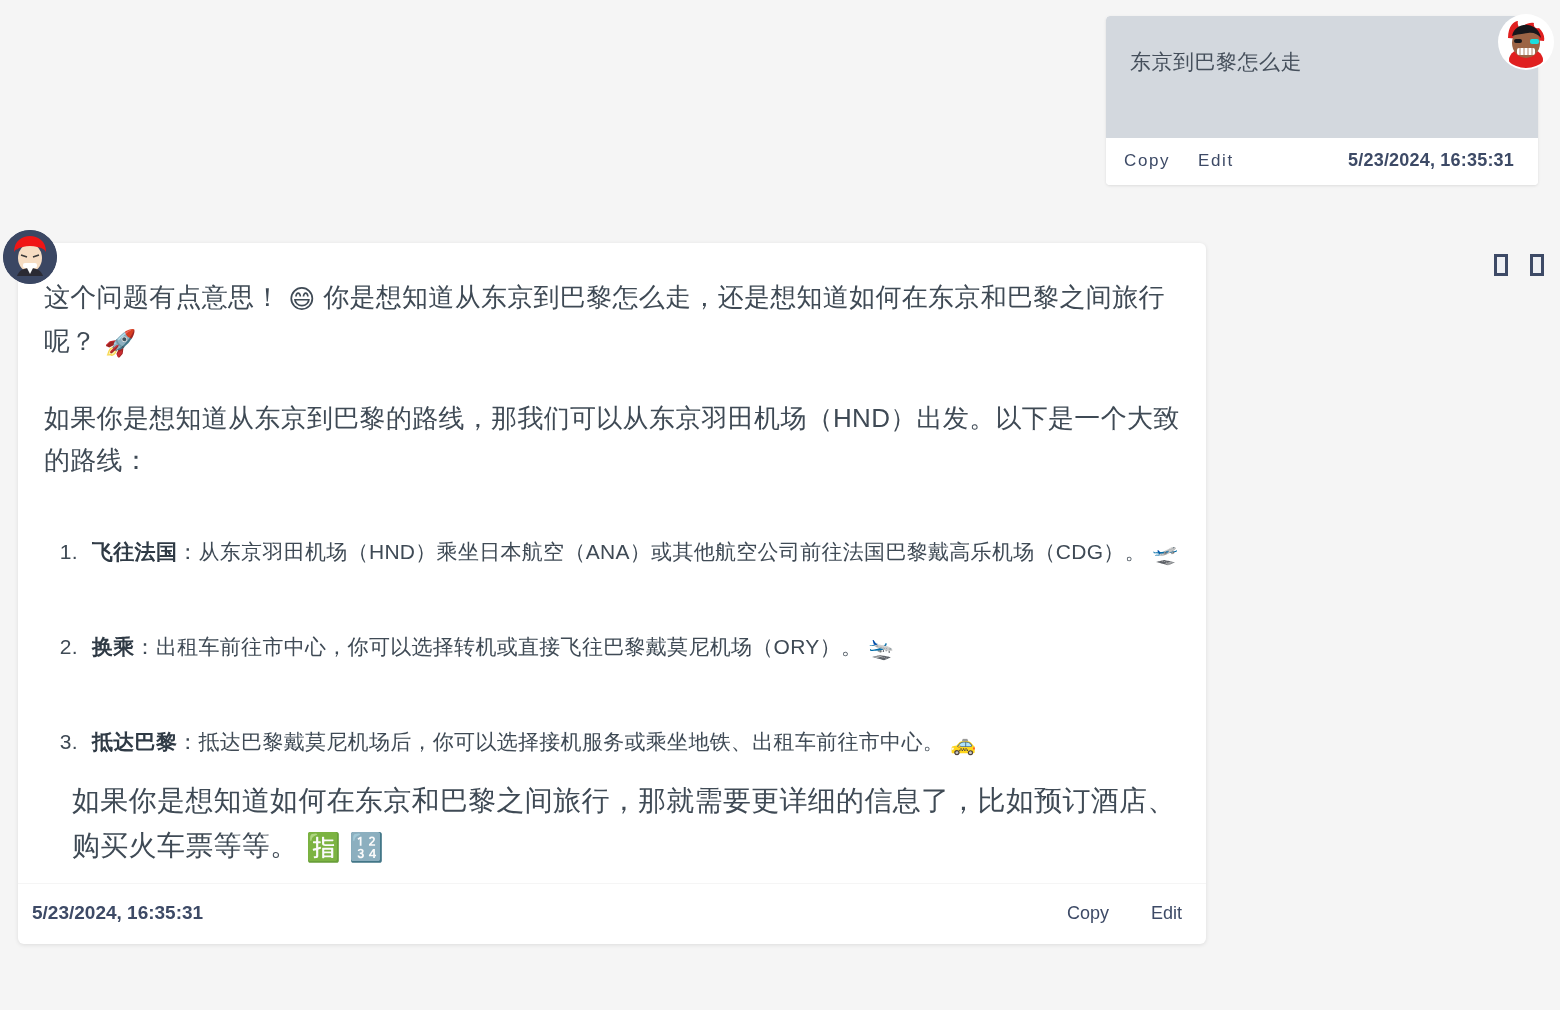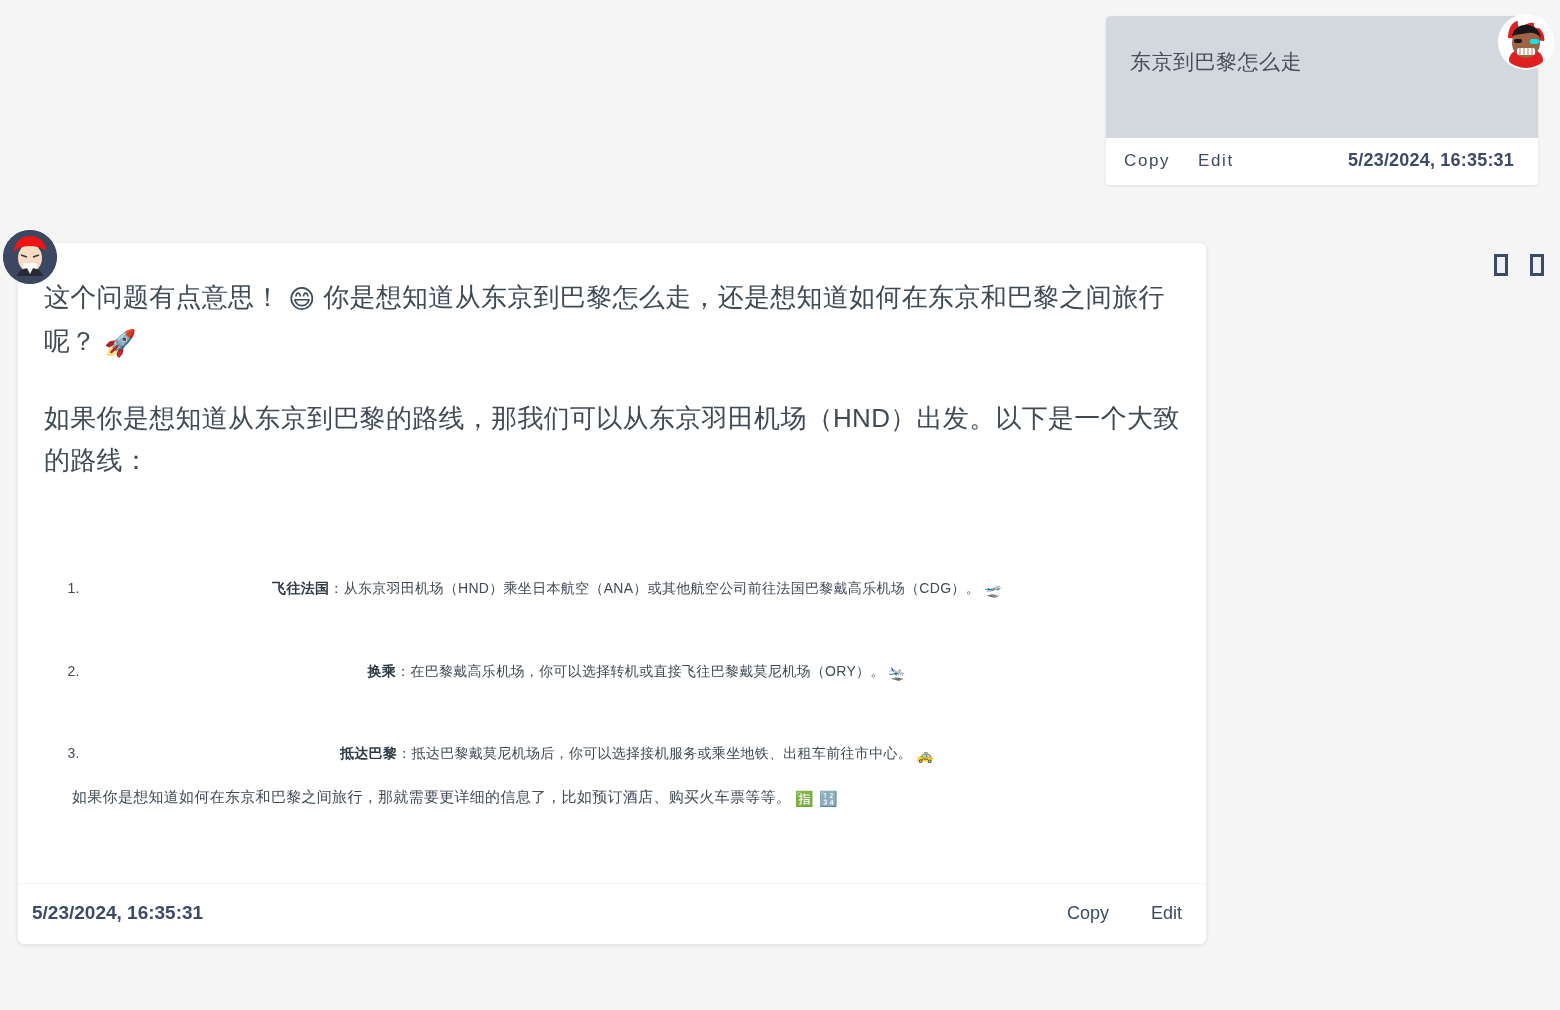--- a/index.html
+++ b/index.html
@@ -136,44 +136,43 @@
 
   .bot-p {
     font-size: 26px;
     line-height: 1.6;
     color: #3f4a55;
     margin: 0 0 44px 0;
     letter-spacing: 0.3px;
   }
 
   .bot-p.first { margin-bottom: 34px; }
-  .gap-after { margin-bottom: 96px; }
+  .gap-after { margin-bottom: 54px; }
 
   ol.steps {
     margin: 0 0 0 0;
     padding-left: 40px;
     list-style-position: outside;
   }
 
   ol.steps > li {
-    font-size: 14px;
+    font-size: 21px;
     line-height: 1.6;
     color: #3f4a55;
     margin-bottom: 58px;
     padding-left: 8px;
     letter-spacing: 0.3px;
-    text-align: center;
   }
 
   ol.steps > li:last-child { margin-bottom: 18px; }
 
   .strong { font-weight: bold; color: #2f3a45; }
 
   .tail-p {
-    font-size: 15px;
+    font-size: 28px;
     line-height: 1.6;
     color: #3f4a55;
     margin: 0 0 52px 28px;
     letter-spacing: 0.3px;
   }
 
   .emoji {
     font-family: "DejaVu Sans", sans-serif;
     display: inline-block;
     vertical-align: -2px;
@@ -266,21 +265,21 @@
       </p>
 
       <p class="bot-p gap-after">如果你是想知道从东京到巴黎的路线，那我们可以从东京羽田机场（HND）出发。以下是一个大致的路线：</p>
 
       <ol class="steps">
         <li>
           <span class="strong">飞往法国</span><span>：</span><span>从东京羽田机场（HND）乘坐日本航空（ANA）或其他航空公司前往法国巴黎戴高乐机场（CDG）。</span>
           <span class="emoji">🛫</span>
         </li>
         <li>
-          <span class="strong">换乘</span><span>：</span><span>在巴黎戴高乐机场，你可以选择转机或直接飞往巴黎戴莫尼机场（ORY）。</span>
+          <span class="strong">换乘</span><span>：</span><span>出租车前往市中心，你可以选择转机或直接飞往巴黎戴莫尼机场（ORY）。</span>
           <span class="emoji">🛬</span>
         </li>
         <li>
           <span class="strong">抵达巴黎</span><span>：</span><span>抵达巴黎戴莫尼机场后，你可以选择接机服务或乘坐地铁、出租车前往市中心。</span>
           <span class="emoji">🚕</span>
         </li>
       </ol>
 
       <p class="tail-p">
         <span>如果你是想知道如何在东京和巴黎之间旅行，那就需要更详细的信息了，比如预订酒店、购买火车票等等。</span>

